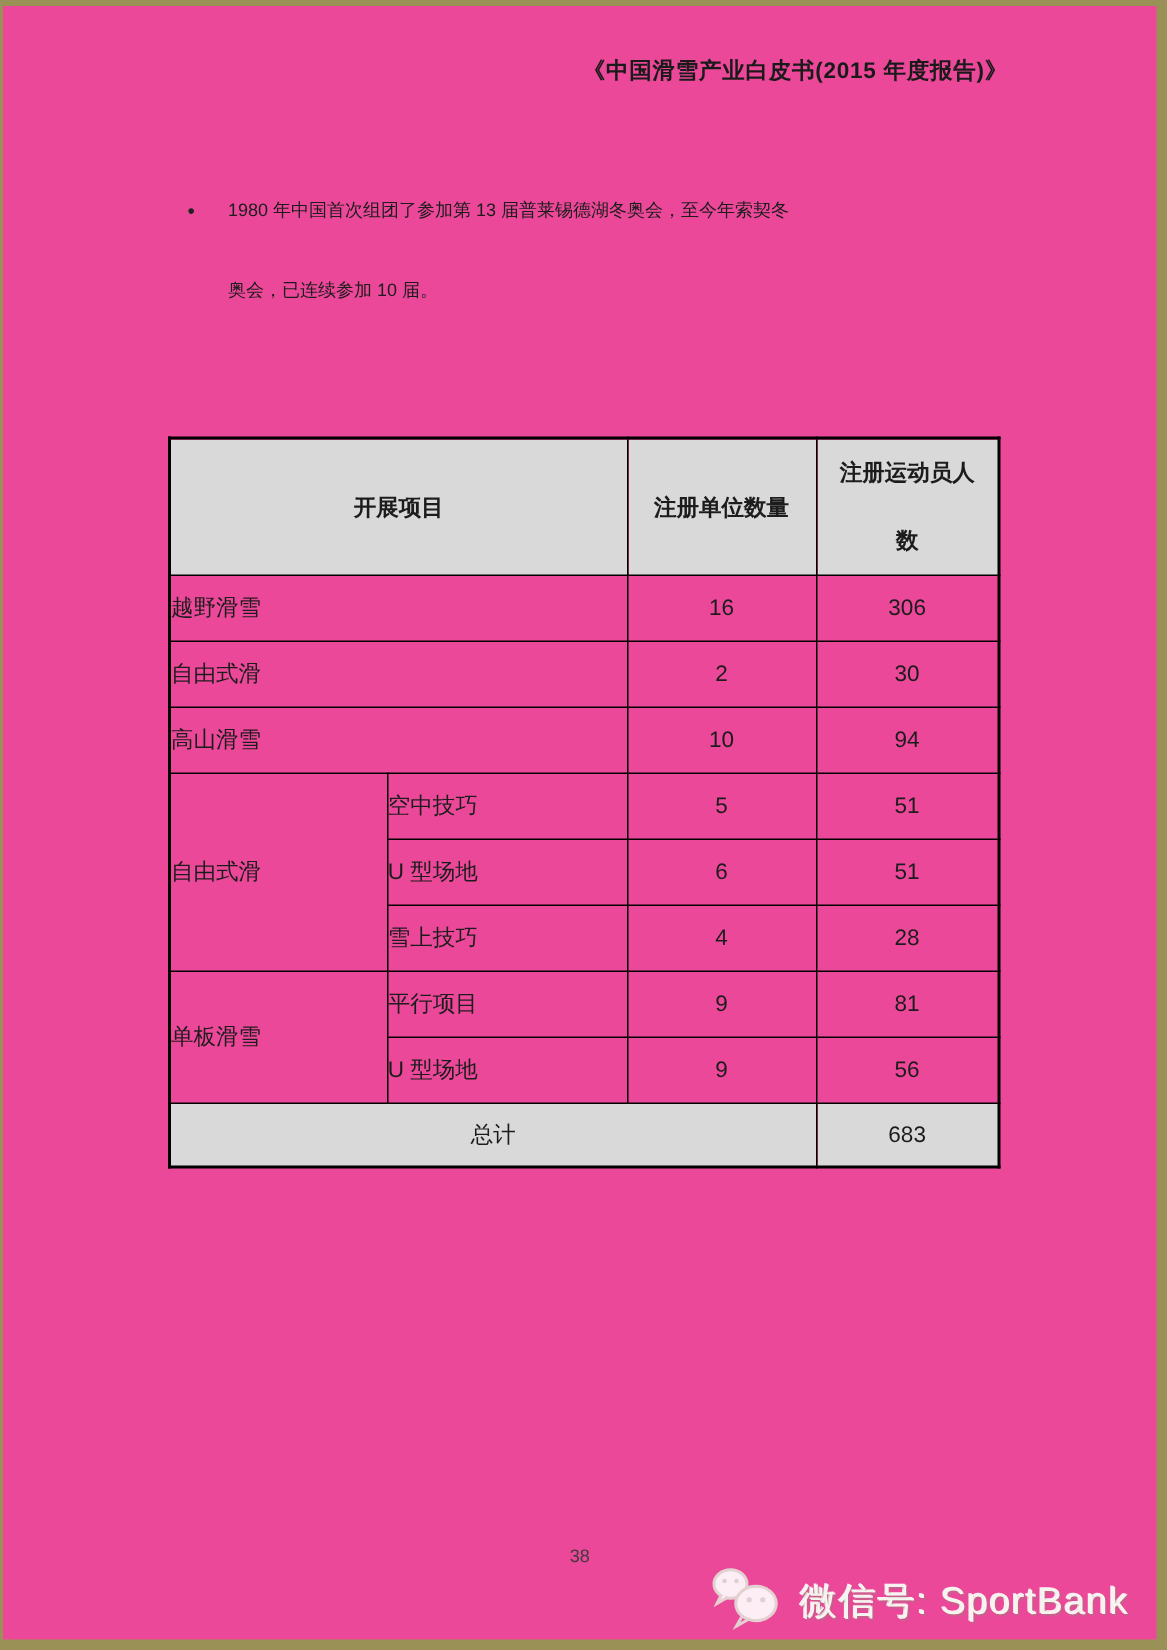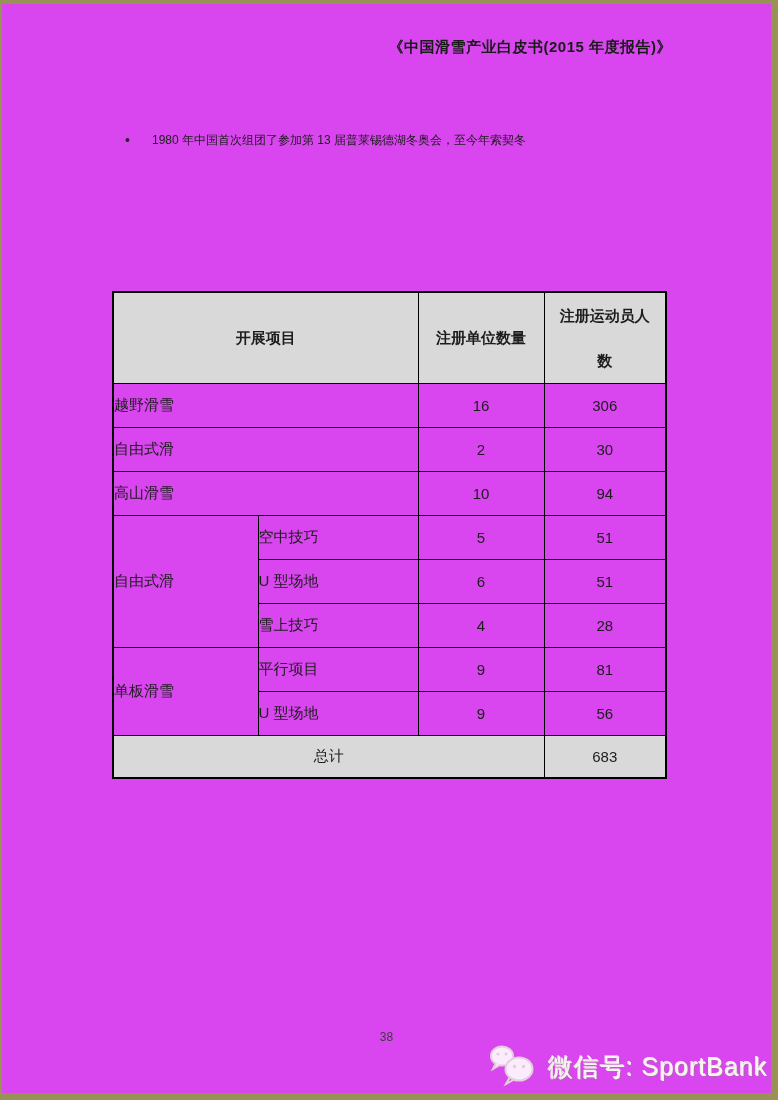--- a/index.html
+++ b/index.html
@@ -2,21 +2,21 @@
 <html><head>
 <meta charset="utf-8">
 <style>
   html,body{margin:0;padding:0;}
   body{
     width:778px;height:1100px;position:relative;
     font-family:"Liberation Sans","DejaVu Sans",sans-serif;
     background:#ffffff;overflow:hidden;
   }
   .page{
-    position:absolute;inset:0;box-sizing:border-box;background:#d946ef;
+    position:absolute;inset:0;box-sizing:border-box;background:#ec4899;
     border-style:solid;border-color:#9a9157;
     border-top-width:4px;border-right-width:7px;border-bottom-width:7px;border-left-width:2px;
   }
   .doc-header{
     position:absolute;top:34px;left:0;right:99px;
     text-align:right;font-size:15px;font-weight:bold;color:#1a1a1a;
     letter-spacing:0.5px;
   }
   .bullet-para{position:absolute;left:123px;top:125px;width:560px;}
   .bullet-row{display:flex;}
@@ -45,41 +45,42 @@
   .data-row{height:44px;}
   .cell-name{text-align:left;padding-left:10px;}
   .cell-num{text-align:center;}
   .total-row{height:42px;border-radius:17px;}
   .total-row td{background:#d9d9d9;text-align:center;}
   .page-number{
     position:absolute;left:0;right:0;top:1026px;text-align:center;
     font-size:12px;color:#3c3c3c;
   }
   .watermark{
-    position:absolute;right:3px;top:1038px;height:50px;
+    position:absolute;right:18px;top:1038px;height:50px;
     display:flex;align-items:center;
   }
   .watermark-text{
     font-size:25px;color:#f6f4ef;letter-spacing:1px;
     text-shadow:1px 1px 1px rgba(140,135,120,0.45), -1px -1px 0 rgba(255,255,255,0.9);
   }
   .wechat-icon{margin-right:8px;opacity:0.9;}
 </style>
 </head>
 <body>
 
 <div class="page">
 
   <div class="doc-header">《中国滑雪产业白皮书(2015 年度报告)》</div>
 
   <div class="bullet-para">
     <div class="bullet-row">
       <span class="bullet-marker">•</span>
       <span class="para-lines">
         <span class="para-line" style="display:block;">1980 年中国首次组团了参加第 13 届普莱锡德湖冬奥会，至今年索契冬</span>
+        <span class="para-line" style="display:block;">奥会，已连续参加 10 届。</span>
       </span>
     </div>
   </div>
 
 
   <table class="stats-table">
     <colgroup>
       <col class="col-p1">
         <col class="col-p2">
         <col class="col-units">

